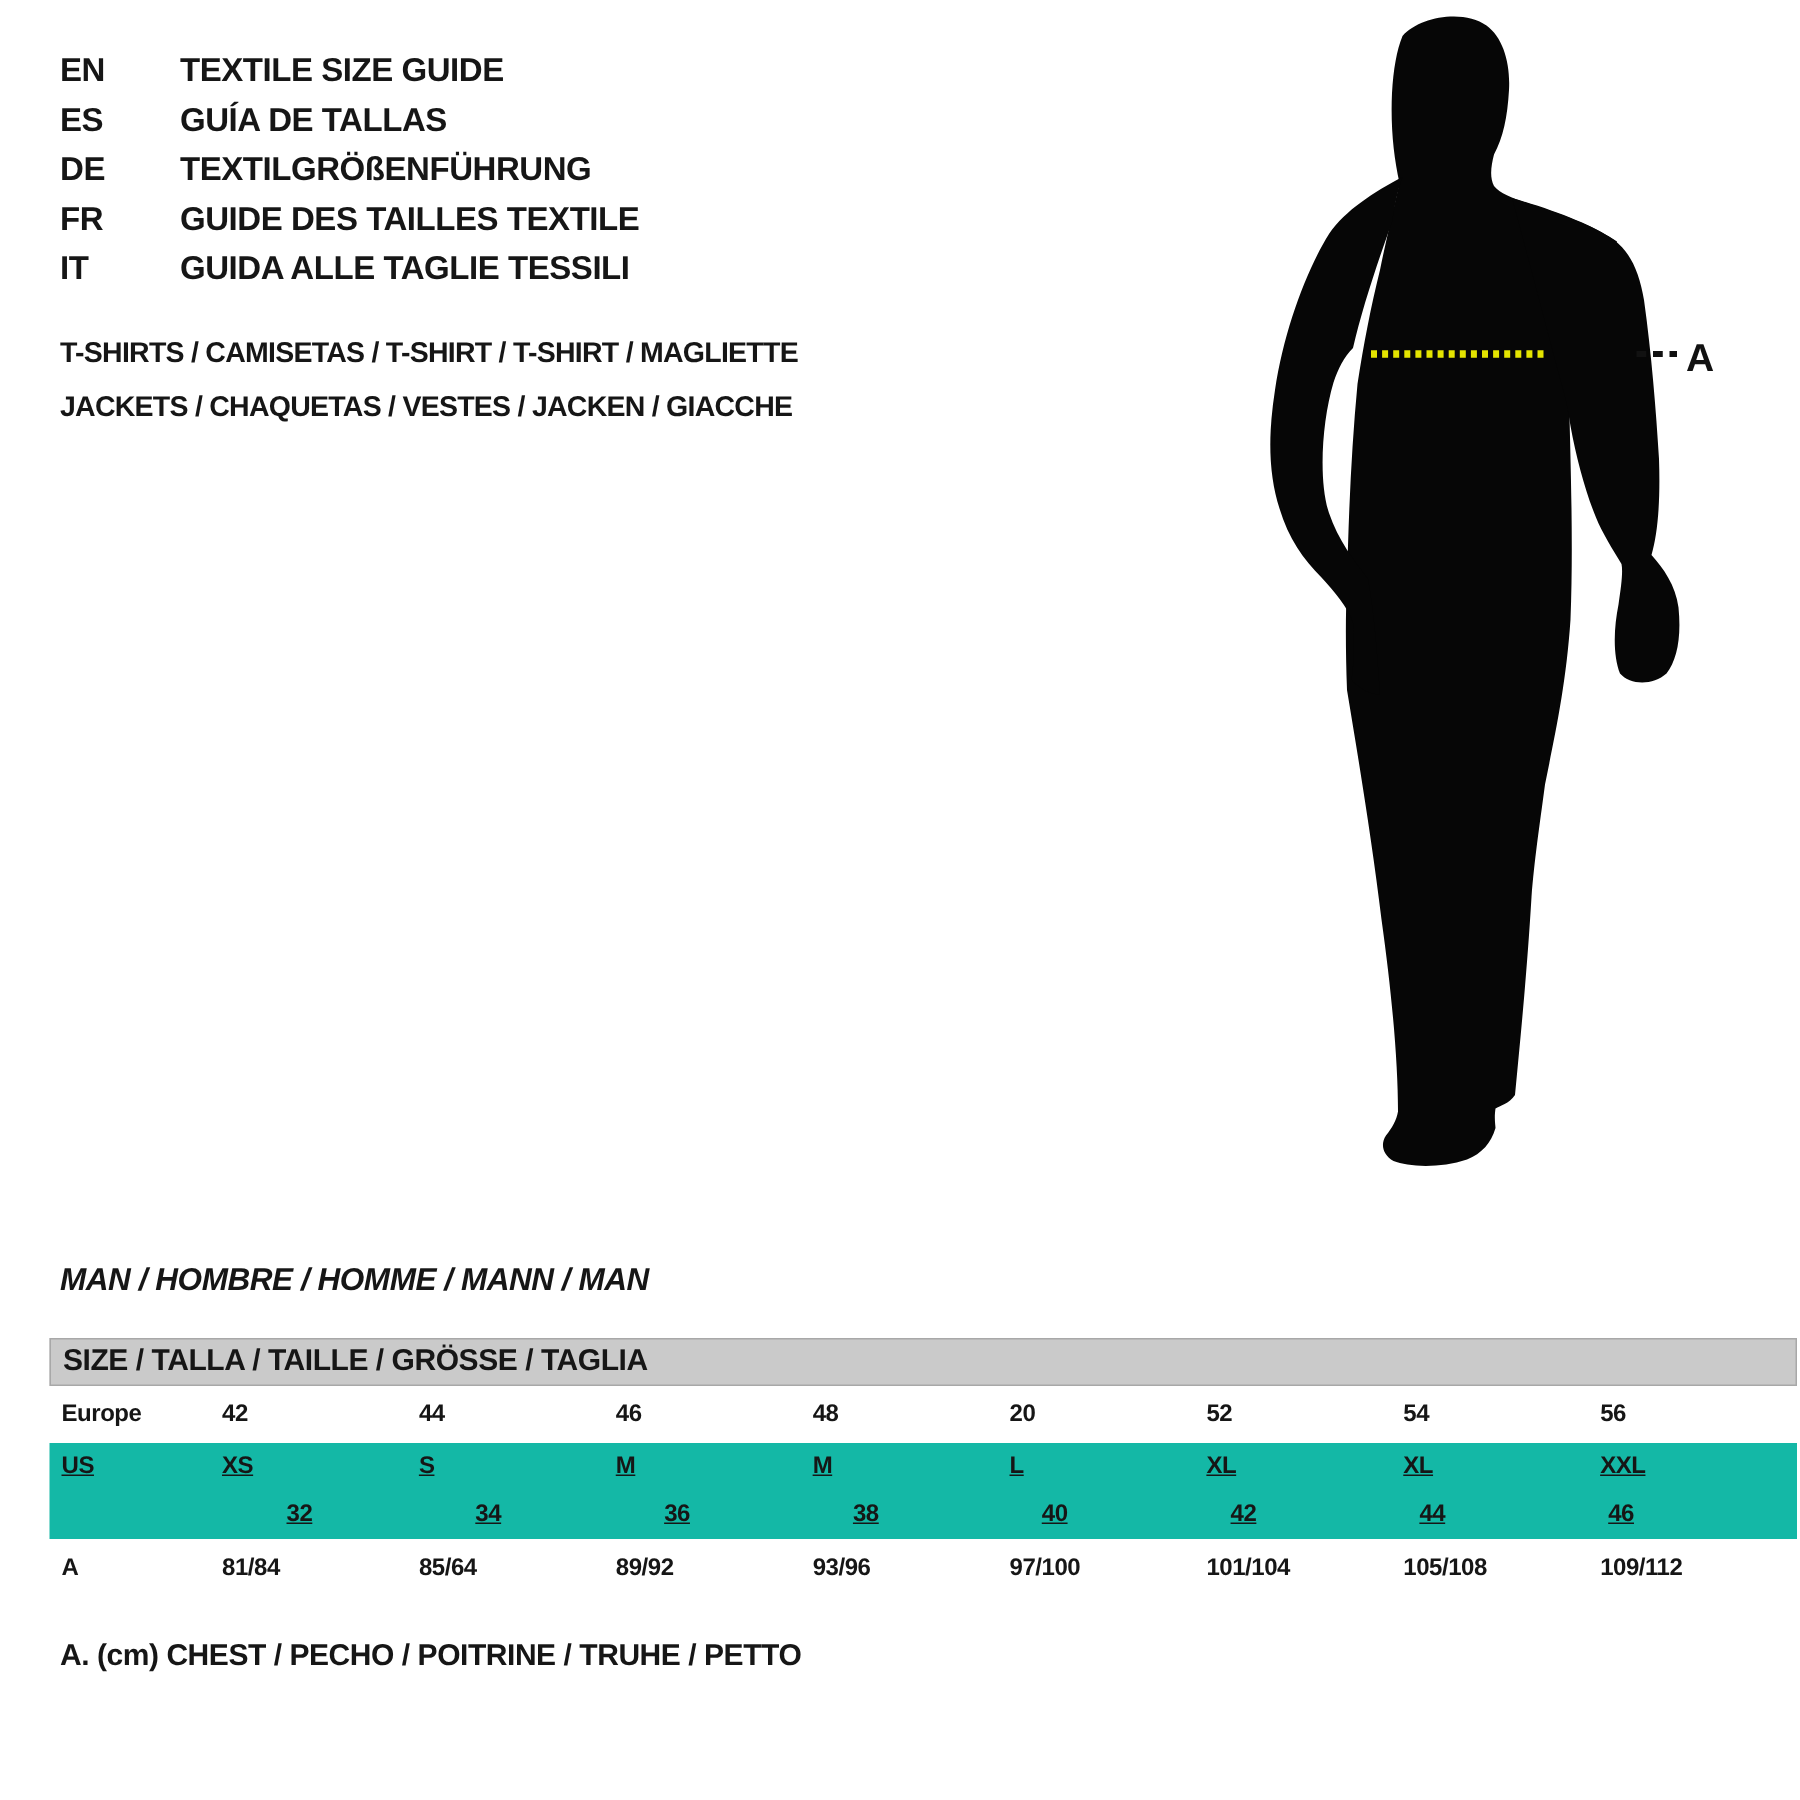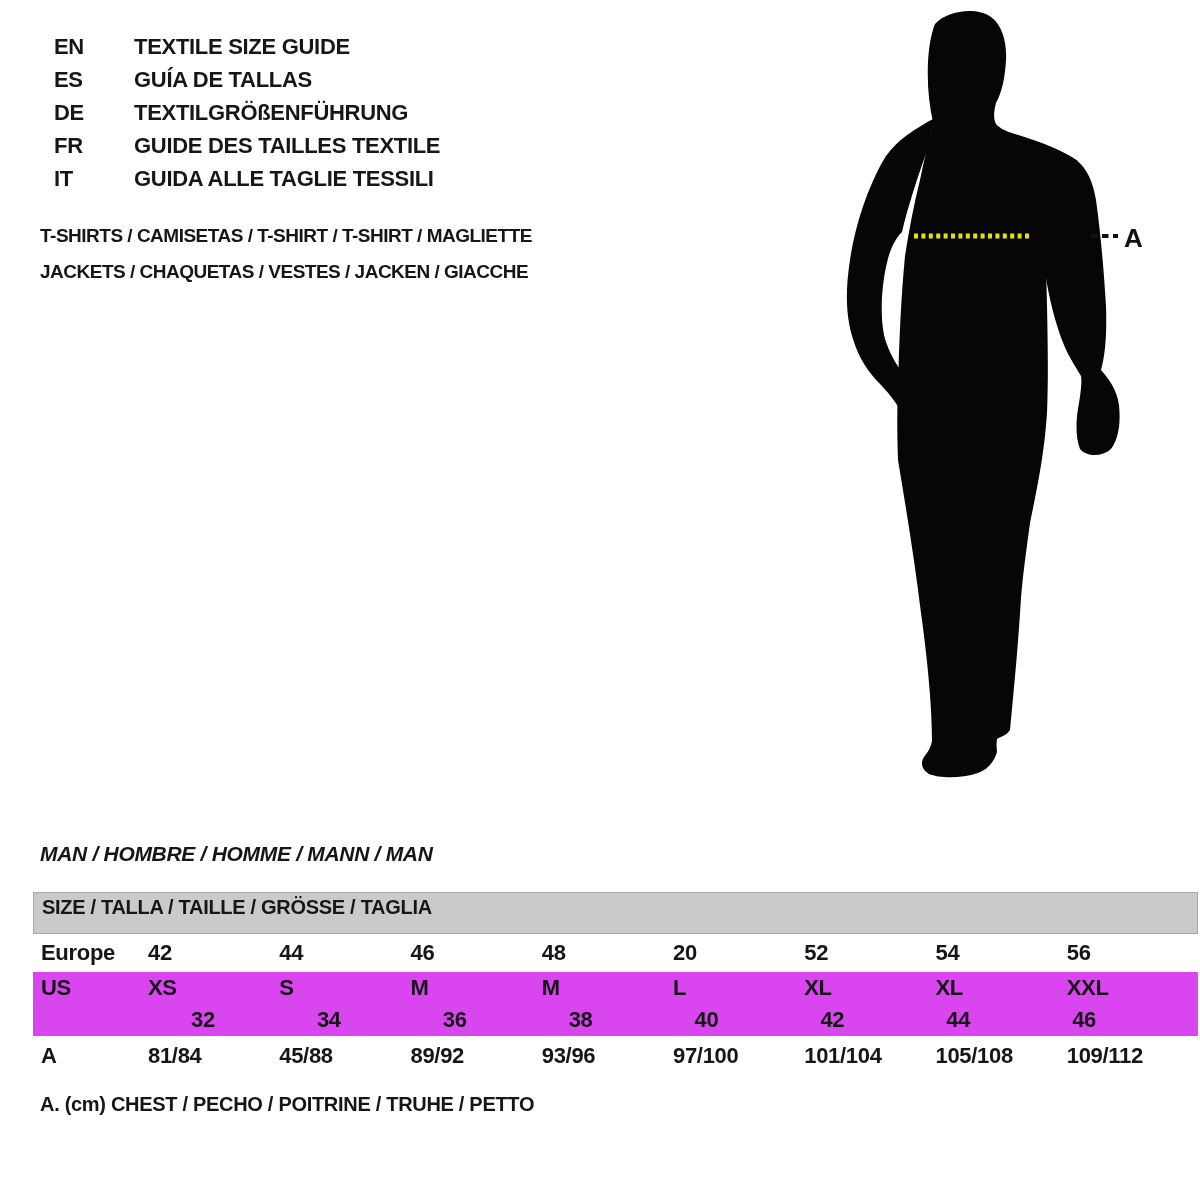--- a/index.html
+++ b/index.html
@@ -4,42 +4,42 @@
 <style>
   html,body{margin:0;padding:0;}
   body{
     width:1200px;height:1200px;position:relative;background:#ffffff;
     font-family:"Liberation Sans","DejaVu Sans",sans-serif;
     color:#161616;overflow:hidden;
   }
   .abs{position:absolute;}
 
   
-  .langs{left:40px;top:30px;margin-left:14px;}
+  .langs{left:40px;top:30px;}
   .lang-row{display:flex;font-weight:bold;font-size:22px;line-height:33px;letter-spacing:-0.3px;}
   .lang-code{width:80px;flex:0 0 80px;}
 
   
   .cats{left:40px;top:218px;}
   .cat-line{font-weight:bold;font-size:19px;line-height:36px;letter-spacing:-0.5px;white-space:nowrap;}
 
   
   .figure{left:840px;top:8px;width:320px;height:772px;}
 
   
   .man-line{left:40px;top:842px;font-weight:bold;font-size:21px;letter-spacing:-0.3px;font-style:italic;}
 
   
   .size-table{left:33px;top:892px;width:1165px;}
   .tbl-header{
-    height:42px;line-height:28px;background:#cacaca;border:1px solid #a8a8a8;
+    height:32px;line-height:28px;background:#cacaca;border:1px solid #a8a8a8;
     font-weight:bold;font-size:20px;letter-spacing:-0.3px;padding-left:8px;box-sizing:border-box;
   }
-  .tbl-row{display:flex;align-items:center;font-weight:bold;font-size:22px;letter-spacing:-0.3px;}
-  .tbl-row.shaded{background:#d946ef;}
+  .tbl-row{display:flex;align-items:center;font-weight:bold;font-size:16px;letter-spacing:-0.3px;}
+  .tbl-row.shaded{background:#14b8a6;text-decoration:underline;}
   .row-europe{height:38px;}
   .row-us{height:32px;}
   .row-sizes{height:32px;padding-left:43px;}
   .row-a{height:40px;}
   .tbl-label{width:115px;flex:0 0 115px;padding-left:8px;box-sizing:border-box;}
   .tbl-cell{flex:1;}
 
   
   .footnote{left:40px;top:1093px;font-weight:bold;font-size:20px;letter-spacing:-0.3px;text-align:right;}
 </style>
@@ -179,21 +179,21 @@
     <span class="tbl-cell">38</span>
     <span class="tbl-cell">40</span>
     <span class="tbl-cell">42</span>
     <span class="tbl-cell">44</span>
     <span class="tbl-cell">46</span>
   </div>
 
   <div class="tbl-row row-a">
     <span class="tbl-label">A</span>
     <span class="tbl-cell">81/84</span>
-    <span class="tbl-cell">45/88</span>
+    <span class="tbl-cell">85/64</span>
     <span class="tbl-cell">89/92</span>
     <span class="tbl-cell">93/96</span>
     <span class="tbl-cell">97/100</span>
     <span class="tbl-cell">101/104</span>
     <span class="tbl-cell">105/108</span>
     <span class="tbl-cell">109/112</span>
   </div>
 </div>
 
 <div class="abs footnote">A. (cm) CHEST / PECHO / POITRINE / TRUHE / PETTO</div>

